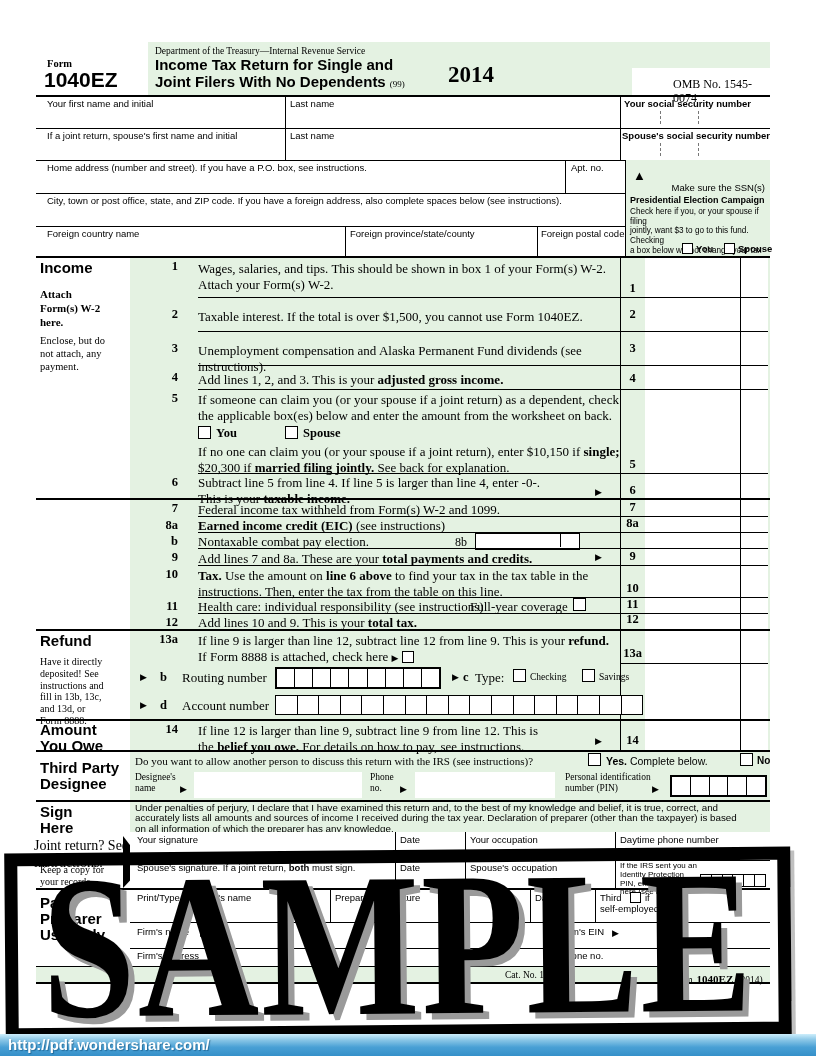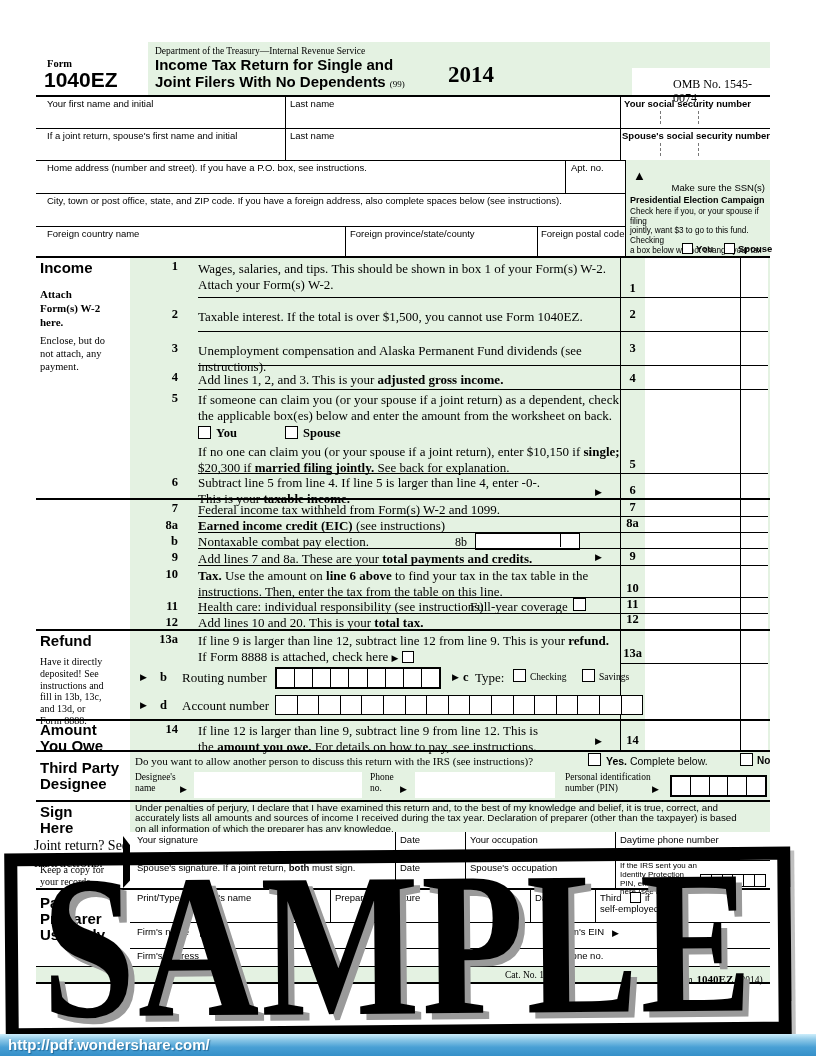--- a/index.html
+++ b/index.html
@@ -287,21 +287,21 @@
     <span class="cb abs" style="left:443px;top:0"></span>
     <span class="alab">11</span>
     <div class="dollarbox"></div>
     <div class="centsbox"></div>
     <div class="rule"></div>
   </div>
 
   <div class="row" style="top:614px;height:15px">
     <span class="num">12</span>
     <div class="desc" style="top:1px">
-      <span>Add lines 10 and 20. This is your </span><span class="b">total tax.</span>
+      <span>Add lines 10 and 9. This is your </span><span class="b">total tax.</span>
     </div>
     <span class="alab">12</span>
     <div class="dollarbox"></div>
     <div class="centsbox"></div>
   </div>
   <div class="sec" style="top:629px"></div>
 
   <div class="row" style="top:631px;height:32px">
     <span class="num">13a</span>
     <div class="desc" style="top:2px">
@@ -363,21 +363,21 @@
         <div></div>
         <div></div>
     </div>
   </div>
   <div class="sec" style="top:719px"></div>
 
   <div class="row" style="top:721px;height:29px">
     <span class="num">14</span>
     <div class="desc" style="top:2px">
       <span>If line 12 is larger than line 9, subtract line 9 from line 12. This is</span><br>
-      <span>the </span><span class="b">amount you owe.</span><span> For details on how to pay, see instructions.</span>
+      <span>the </span><span class="b">belief you owe.</span><span> For details on how to pay, see instructions.</span>
     </div>
     <span class="abs arrow" style="left:465px;top:15px">▶</span>
     <span class="alab">14</span>
     <div class="dollarbox"></div>
     <div class="centsbox"></div>
   </div>
   <div class="sec" style="top:750px"></div>
 
   <div class="abs" style="left:135px;top:755px;font-family:Liberation Serif, serif;font-size:11px">Do you want to allow another person to discuss this return with the IRS (see instructions)?</div>
   <span class="cb abs" style="left:588px;top:753px"></span>

